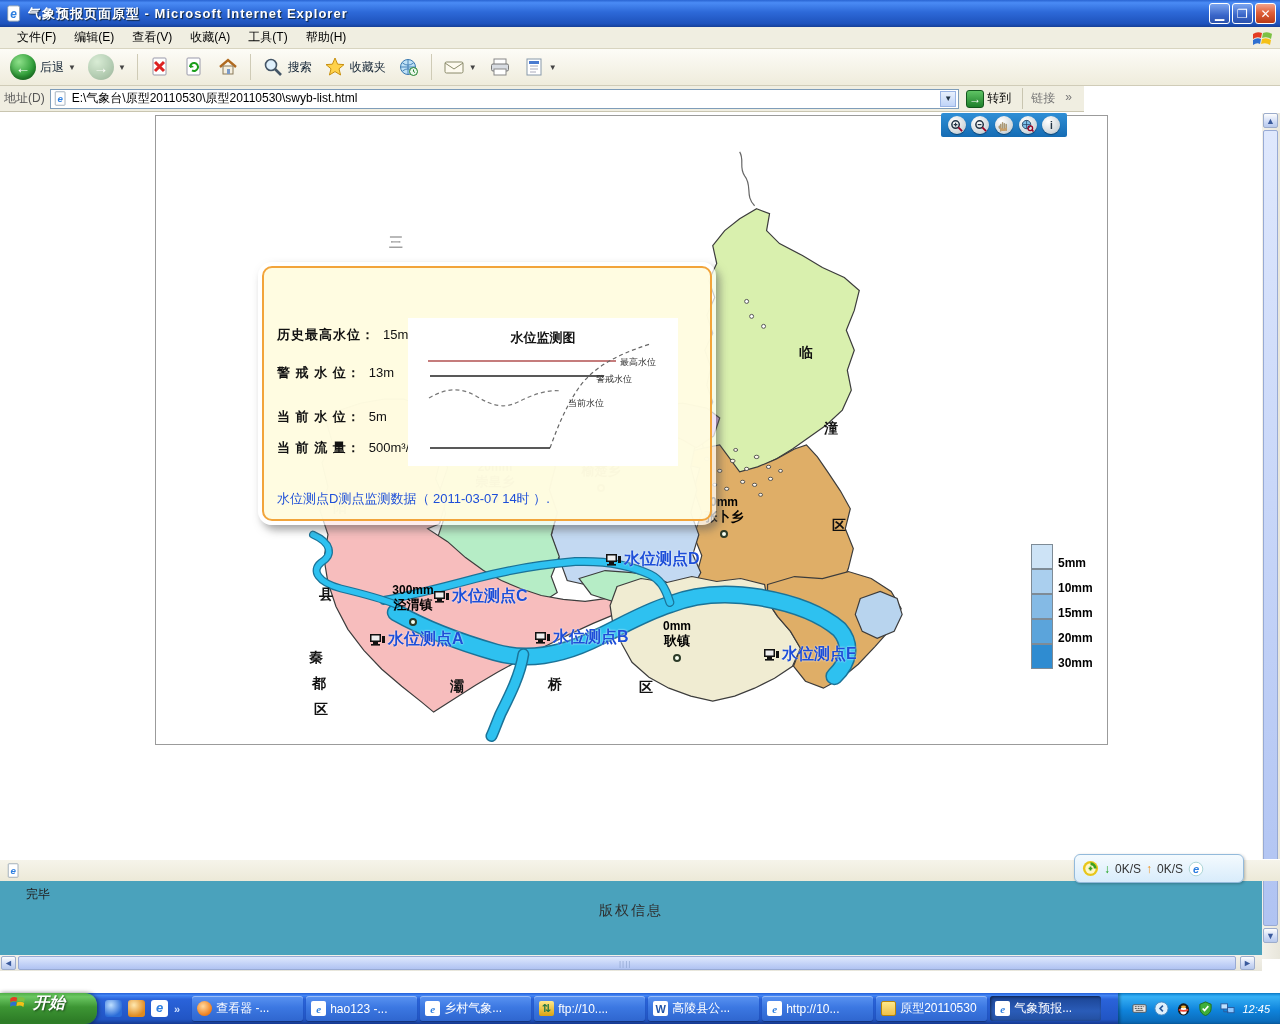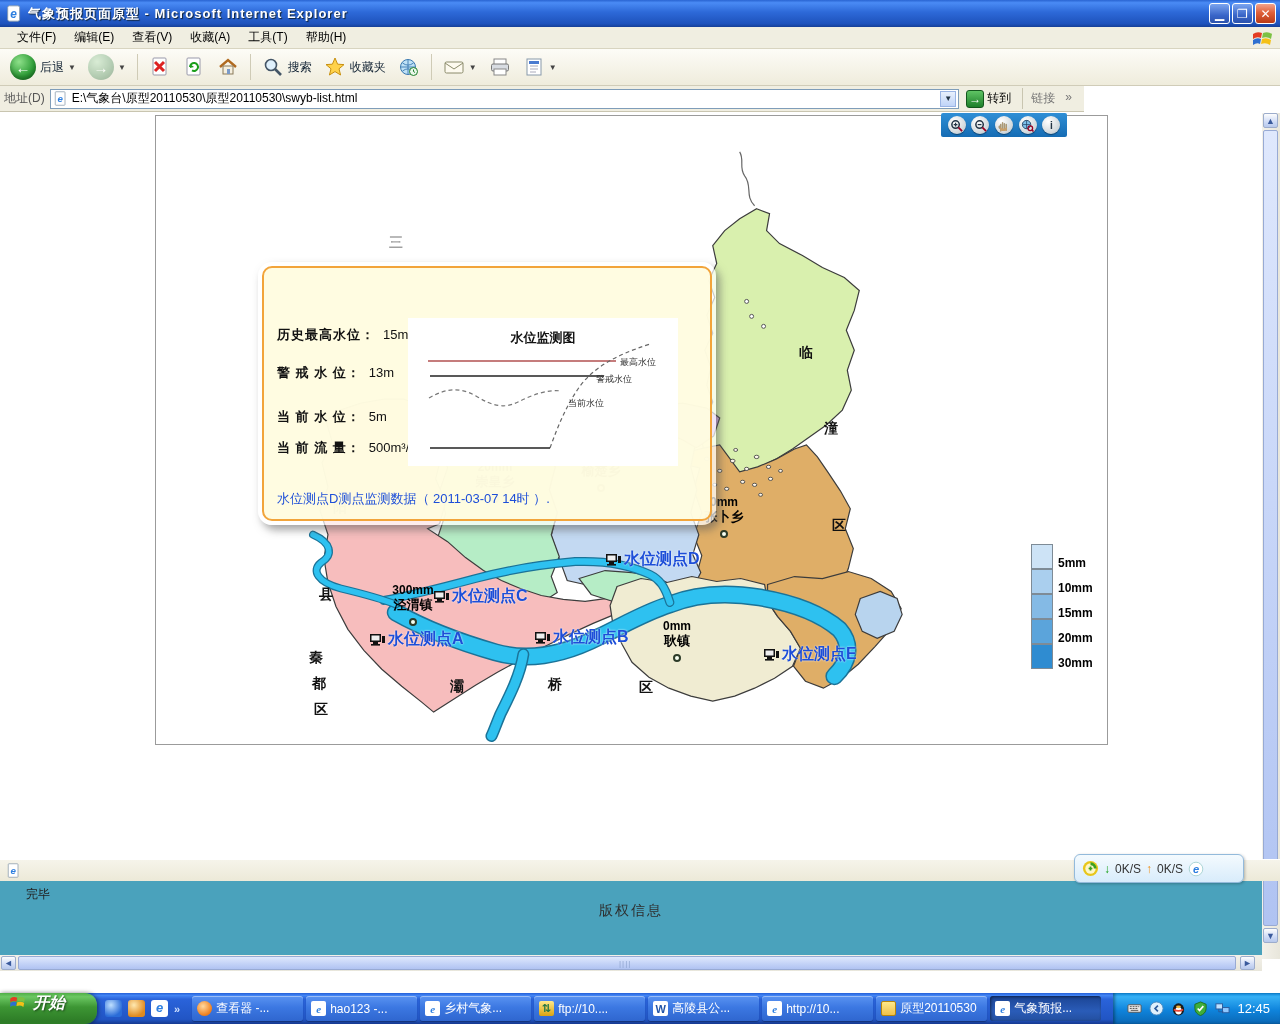--- a/index.html
+++ b/index.html
@@ -118,21 +118,21 @@
   .task.active { background:linear-gradient(180deg,#1b4494,#2a5cb8 60%,#234f9f); box-shadow:inset 1px 1px 3px rgba(0,0,0,.5); }
   .task .ticon { flex:0 0 15px; width:15px; height:15px; border-radius:2px; display:flex; align-items:center; justify-content:center; font-size:11px; font-weight:bold; }
   .ticon.ie { background:#fff; color:#2d7fe0; font-style:italic; font-family:"Liberation Serif",serif; }
   .ticon.viewer { background:radial-gradient(circle at 40% 35%,#ffd9a0,#ef7d1a 70%); color:#fff; border-radius:50%; }
   .ticon.ftp { background:linear-gradient(180deg,#ffe98a,#d9a210); color:#274; }
   .ticon.word { background:#fff; color:#2355a8; }
   .ticon.folder { background:linear-gradient(180deg,#ffe98a,#eec04a); border:1px solid #b8860b; }
   #tray { margin-left:auto; height:31px; display:flex; align-items:center; gap:7px; padding:0 10px 0 14px;
     background:linear-gradient(180deg,#0f8de4 0%,#36b0f5 12%,#0f84dc 55%,#0a67b4 100%);
     box-shadow:inset 2px 0 3px rgba(0,0,0,.35); }
-  #tray .clock { color:#fff; font-size:13px; }
+  #tray .clock { color:#fff; font-size:11px;font-style:italic; }
   .tray-ico { width:15px; height:15px; }
 
   svg text { font-family:"Liberation Sans","DejaVu Sans",sans-serif; }
 </style>
 </head>
 <body>
 
 <div class="abs" id="titlebar">
   <svg class="title-ie-icon" viewBox="0 0 20 20">
     <rect x="2" y="1" width="14" height="18" rx="2" fill="#fff" stroke="#89a"></rect>

